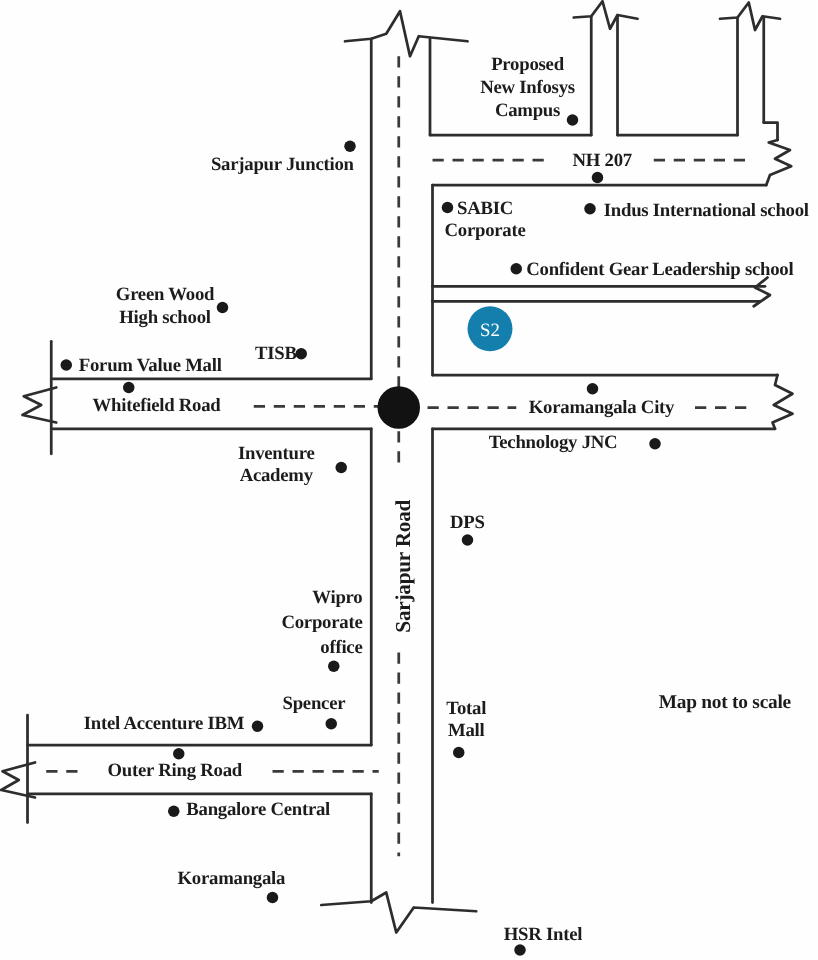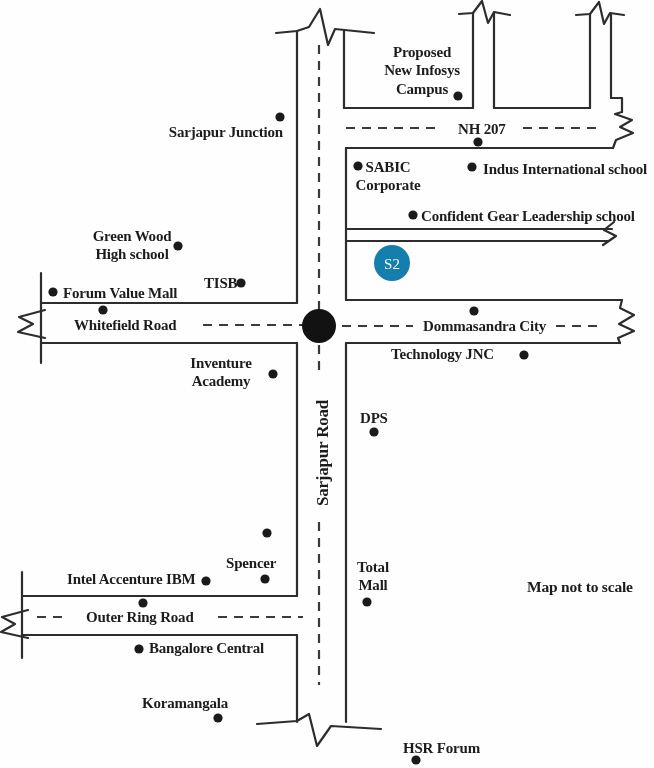--- a/index.html
+++ b/index.html
@@ -18,21 +18,21 @@
     white-space:nowrap;
   }
   .wrap{white-space:normal;}
   .ctr{text-align:center;}
   .rgt{text-align:right;}
   .rot{
     width:120px;height:20px;text-align:center;
     transform:rotate(-90deg);
     font-size:17px;
   }
-  .note{font-size:15.5px;margin-top:25px;}
+  .note{font-size:15.5px;}
 </style>
 </head>
 <body>
 
 <div id="stage">
 
   <svg id="roads" width="654" height="768" viewBox="0 0 654 768">
     <g stroke="#2d2d2d" stroke-width="2.2" fill="none" stroke-linejoin="round" stroke-linecap="round">
 
       <path d="M297,31 V303"></path>
@@ -117,36 +117,37 @@
 
     <g>
       <circle cx="392" cy="263" r="18" fill="#147fad"></circle>
       <text x="392" y="269" text-anchor="middle" fill="#ffffff" font-family="Liberation Serif, DejaVu Serif, serif" font-size="15" font-weight="400">S2</text>
     </g>
   </svg>
 
   <div class="lbl rot" style="left:263px;top:443px;">Sarjapur Road</div>
   <div class="lbl" style="left:458px;top:120px;">NH 207</div>
   <div class="lbl" style="left:74px;top:316px;">Whitefield Road</div>
-  <div class="lbl" style="left:423px;top:317px;">Dommasandra City</div>
+  <div class="lbl" style="left:423px;top:317px;">Koramangala City</div>
   <div class="lbl" style="left:86px;top:608px;">Outer Ring Road</div>
 
   <div class="lbl" style="right:371px;top:123px;margin-left:32px;">Sarjapur Junction</div>
   <div class="lbl wrap ctr" style="left:378px;top:43px;width:88px;">Proposed New Infosys Campus</div>
   <div class="lbl wrap ctr" style="left:347px;top:158px;width:82px;">SABIC Corporate</div>
   <div class="lbl" style="left:483px;top:160px;">Indus International school</div>
   <div class="lbl" style="left:421px;top:207px;">Confident Gear Leadership school</div>
   <div class="lbl wrap ctr" style="left:90px;top:227px;width:84px;">Green Wood High school</div>
   <div class="lbl" style="left:204px;top:274px;text-align:right;">TISB</div>
   <div class="lbl" style="left:63px;top:284px;">Forum Value Mall</div>
   <div class="lbl" style="left:391px;top:345px;">Technology JNC</div>
   <div class="lbl wrap ctr" style="left:183px;top:354px;width:76px;">Inventure Academy</div>
   <div class="lbl" style="left:360px;top:409px;">DPS</div>
+  <div class="lbl wrap rgt" style="right:364px;top:468px;width:90px;line-height:20px;">Wipro Corporate office</div>
   <div class="lbl" style="left:226px;top:554px;">Spencer</div>
   <div class="lbl" style="left:67px;top:570px;">Intel Accenture IBM</div>
   <div class="lbl wrap ctr" style="left:350px;top:558px;width:46px;">Total Mall</div>
   <div class="lbl" style="left:149px;top:639px;">Bangalore Central</div>
   <div class="lbl" style="left:142px;top:694px;">Koramangala</div>
-  <div class="lbl" style="left:403px;top:739px;">HSR Forum</div>
+  <div class="lbl" style="left:403px;top:739px;">HSR Intel</div>
 
   <div class="lbl note" style="left:527px;top:553px;">Map not to scale</div>
 
 </div>
 
 </body></html>

